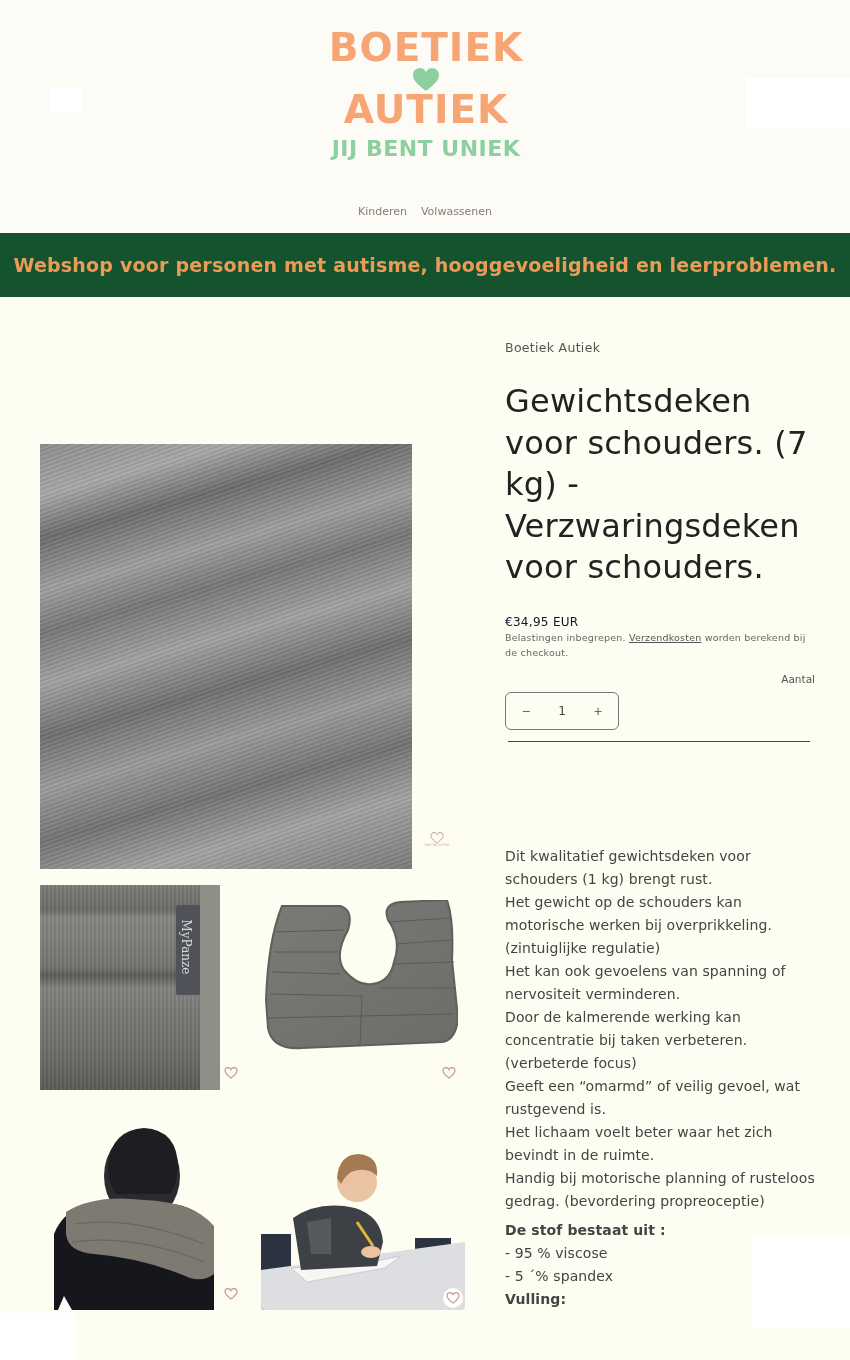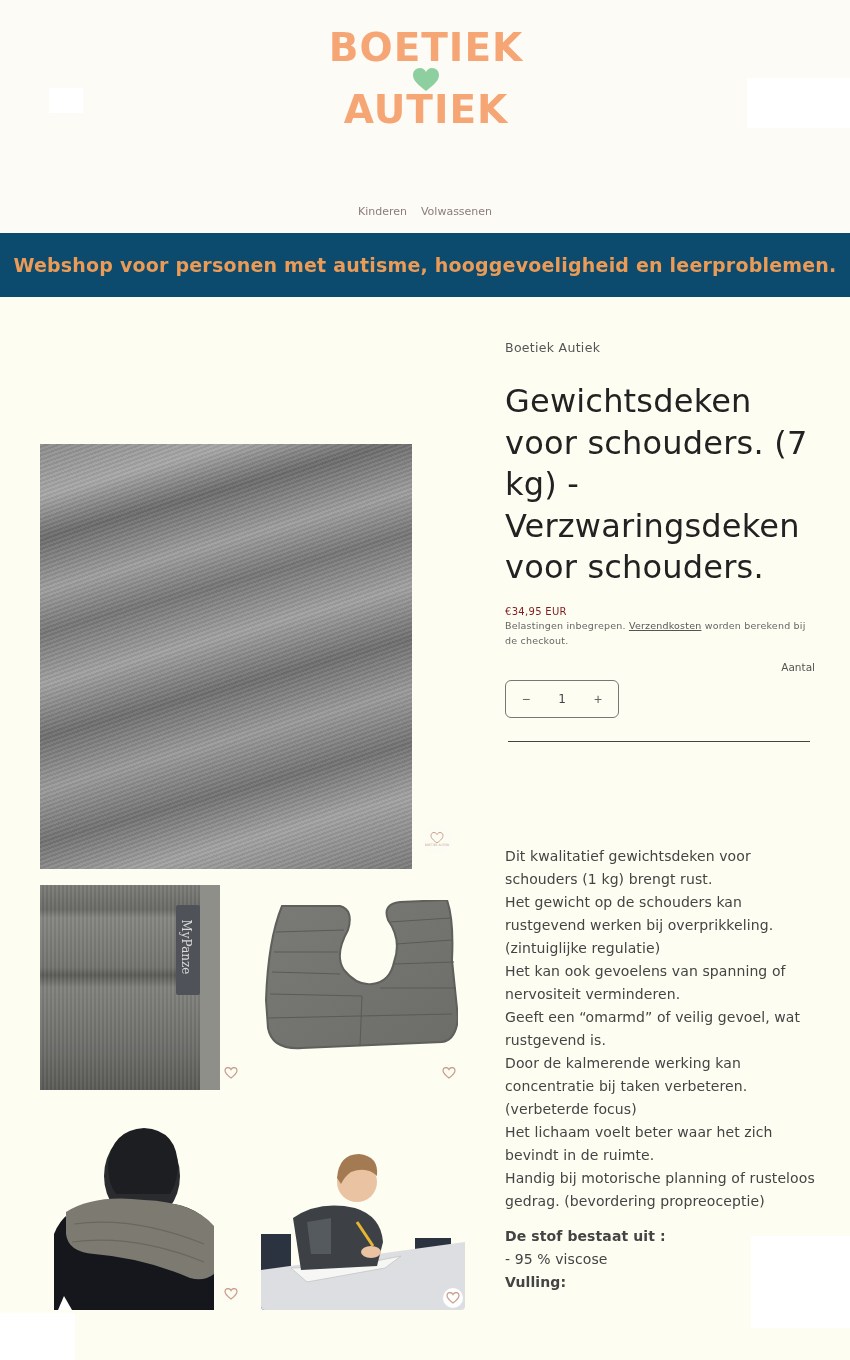--- a/index.html
+++ b/index.html
@@ -13,21 +13,21 @@
   .logo { position: absolute; left: 320px; top: 28px; width: 212px; height: 145px; text-align: center; }
   .logo-line1, .logo-line2 { font-family: "DejaVu Sans", sans-serif; font-weight: bold; color: #f6a674; font-size: 39px; letter-spacing: 1px; line-height: 40px; }
   .logo-heart { height: 24px; display: flex; justify-content: center; align-items: center; }
   .logo-heart svg { width: 26px; height: 24px; }
   .logo-line2 { margin-top: -2px; }
   .logo-tag { font-weight: bold; color: #8ecfa0; font-size: 22px; letter-spacing: 0.5px; margin-top: 6px; }
 
   .nav { position: absolute; top: 205px; left: 0; width: 850px; display: flex; justify-content: center; gap: 14px; }
   .nav a { font-size: 11px; color: #8d7c79; text-decoration: none; }
 
-  .banner { position: absolute; left: 0; top: 233px; width: 850px; height: 64px; background: #0c4a6e; display: flex; align-items: center; justify-content: center; }
+  .banner { position: absolute; left: 0; top: 233px; width: 850px; height: 64px; background: #14532d; display: flex; align-items: center; justify-content: center; }
   .banner span { font-family: "DejaVu Sans", sans-serif; color: #eb9b55; font-size: 19px; font-weight: bold; letter-spacing: 0.2px; }
 
   
   .img { position: absolute; overflow: hidden; }
   .main-img { left: 40px; top: 444px; width: 372px; height: 425px;
     background:
       repeating-linear-gradient(160deg, rgba(255,255,255,0.06) 0 2px, rgba(0,0,0,0.05) 2px 4px),
       linear-gradient(165deg, #8c8c8c 0%, #a7a7a7 10%, #6c6c6c 18%, #9e9e9e 28%, #767676 36%, #a1a1a1 46%, #6f6f6f 56%, #9a9a9a 66%, #727272 76%, #a2a2a2 86%, #7a7a7a 100%); }
   .wm { position: absolute; width: 26px; height: 26px; border-radius: 50%; background: #fcfcf3; display: flex; align-items: center; justify-content: center; flex-direction: column; }
   .wm svg { width: 14px; height: 12px; }
@@ -53,49 +53,50 @@
   .wm-t3 { left: 222px; top: 1285px; width: 18px; height: 18px; }
   .wm-t4 { left: 443px; top: 1288px; width: 20px; height: 20px; background: #ffffff; }
 
   .corner-bl { position: absolute; left: 0; top: 1313px; width: 75px; height: 47px; background: #ffffff; }
   .corner-br { position: absolute; left: 751px; top: 1236px; width: 99px; height: 92px; background: #ffffff; }
 
   
   .info { position: absolute; left: 505px; top: 340px; width: 310px; }
   .vendor { font-size: 12.5px; color: #555; letter-spacing: 0.3px; }
   .title { font-family: "DejaVu Sans", sans-serif; font-size: 32px; line-height: 41.5px; color: #222; margin-top: 26px; font-weight: normal; letter-spacing: 0.2px; }
-  .price { font-size: 10px; color: #7f1d1d; margin-top: 17px; letter-spacing: 0.3px; }
+  .price { font-size: 12px; color: #0f172a; margin-top: 26px; letter-spacing: 0.3px; }
   .tax { font-size: 9.5px; color: #666; margin-top: 1px; line-height: 15px; letter-spacing: 0.2px; }
   .tax a { color: #555; text-decoration: underline; }
   .qty-label { font-size: 10.5px; color: #555; margin-top: 13px; text-align: right; }
   .qty { margin-top: 7px; width: 114px; height: 38px; border: 1px solid #777; border-radius: 6px; display: flex; align-items: center; justify-content: space-between; padding: 0 10px; }
   .qty button { background: none; border: none; font-size: 14px; color: #666; width: 20px; cursor: pointer; }
   .qty input { width: 40px; text-align: center; border: none; background: transparent; font-size: 12px; color: #444; font-family: "DejaVu Sans", sans-serif; }
   .divider { position: absolute; left: 508px; top: 741px; width: 302px; height: 1px; background: #444; }
 
   .desc { position: absolute; left: 505px; top: 845px; width: 310px; font-size: 14px; line-height: 23px; color: #444; letter-spacing: 0.1px; }
   .desc p { margin: 0; }
   .desc .bold { font-weight: bold; color: #444; }
-  .desc .gap { margin-top: 12px; }
+  .desc .gap { margin-top: 6px; }
 </style>
 </head>
 <body>
 
 <div class="header">
   <div class="hdr-blank-left"></div>
   <div class="hdr-blank-right"></div>
 
   <a class="logo">
     <div class="logo-line1">BOETIEK</div>
     <div class="logo-heart">
       <svg viewBox="0 0 26 24">
           <path d="M13 23 C4 16 0 12 0 7 C0 3 3 0 7 0 C10 0 12 2 13 4 C14 2 16 0 19 0 C23 0 26 3 26 7 C26 12 22 16 13 23 Z" fill="#8ecfa0"></path>
         </svg>
     </div>
     <div class="logo-line2">AUTIEK</div>
+    <div class="logo-tag">JIJ BENT UNIEK</div>
   </a>
 
   <nav class="nav">
     <a>Kinderen</a>
     <a>Volwassenen</a>
   </nav>
 </div>
 
 <div class="banner">
   <span>Webshop voor personen met autisme, hooggevoeligheid en leerproblemen.</span>
@@ -203,22 +204,23 @@
   <div class="qty">
     <button>−</button>
     <input type="text" value="1" style="">
     <button>+</button>
   </div>
 </div>
 <div class="divider"></div>
 
 <div class="desc">
   <p>Dit kwalitatief gewichtsdeken voor schouders (1 kg) brengt rust.</p>
-  <p>Het gewicht op de schouders kan rustgevend werken bij overprikkeling. (zintuiglijke regulatie)</p>
+  <p>Het gewicht op de schouders kan motorische werken bij overprikkeling. (zintuiglijke regulatie)</p>
   <p>Het kan ook  gevoelens van spanning of nervositeit verminderen.</p>
+  <p>Door de kalmerende werking kan concentratie bij taken verbeteren. (verbeterde focus)</p>
   <p>Geeft een “omarmd” of veilig gevoel, wat rustgevend is.</p>
-  <p>Door de kalmerende werking kan concentratie bij taken verbeteren. (verbeterde focus)</p>
   <p>Het lichaam voelt beter waar het zich bevindt in de ruimte.</p>
   <p>Handig bij motorische planning of rusteloos gedrag. (bevordering propreoceptie)</p>
   <p class="bold gap">De stof bestaat uit :</p>
   <p>- 95 % viscose</p>
+  <p>- 5 ´% spandex</p>
   <p class="bold">Vulling:</p>
 </div>
 
 </body></html>

